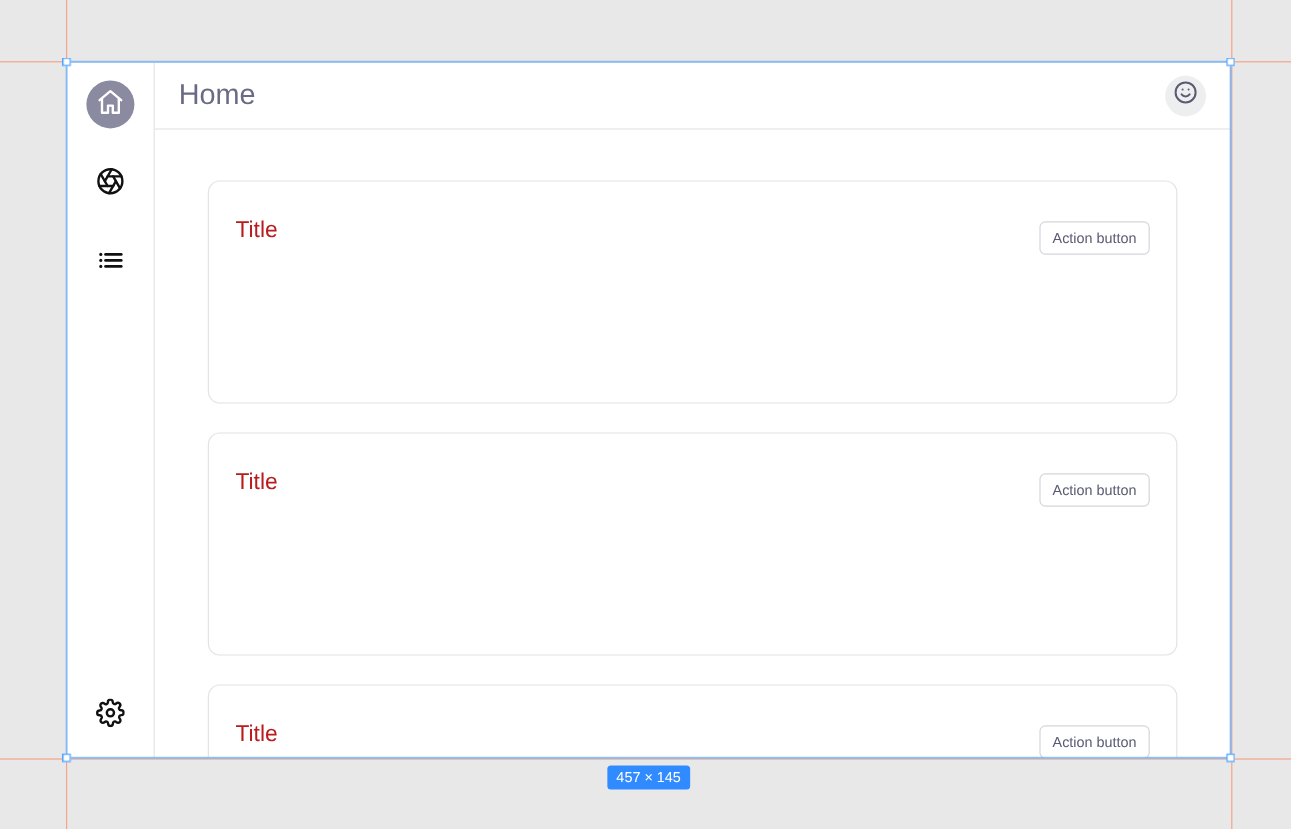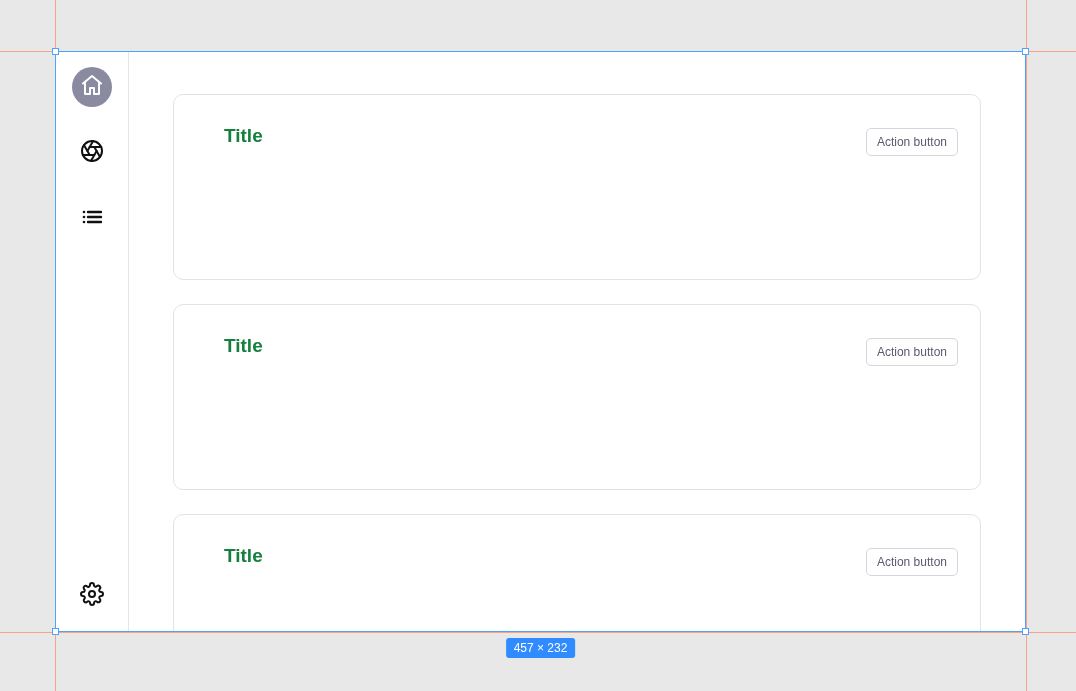--- a/index.html
+++ b/index.html
@@ -114,23 +114,22 @@
     border: 1px solid #e2e2e8;
     border-radius: 10px;
     min-height: 186px;
     padding: 20px 22px;
   }
   .card-head {
     display: flex; align-items: center;
   }
   .card-title {
     font-size: 19px;
-    color: #15803d;
-    font-weight: 700;
-    margin-left: 28px;
+    color: #b91c1c;
+    font-weight: 400;
   }
   .card-head-spacer { flex: 1; }
   .action-btn {
     border: 1px solid #d5d5dc;
     background: #fff;
     color: #5a5a72;
     font-size: 12px;
     padding: 6px 10px;
     border-radius: 5px;
     cursor: pointer;
@@ -186,20 +185,34 @@
       <span>
         <svg viewBox="0 0 24 24" fill="none" stroke="#111" stroke-width="2" stroke-linecap="round" stroke-linejoin="round">
           <circle cx="12" cy="12" r="3"></circle>
           <path d="M19.4 15a1.65 1.65 0 0 0 .33 1.82l.06.06a2 2 0 1 1-2.83 2.83l-.06-.06a1.65 1.65 0 0 0-1.82-.33 1.65 1.65 0 0 0-1 1.51V21a2 2 0 0 1-4 0v-.09a1.65 1.65 0 0 0-1-1.51 1.65 1.65 0 0 0-1.82.33l-.06.06a2 2 0 1 1-2.83-2.83l.06-.06a1.65 1.65 0 0 0 .33-1.82 1.65 1.65 0 0 0-1.51-1H3a2 2 0 0 1 0-4h.09a1.65 1.65 0 0 0 1.51-1 1.65 1.65 0 0 0-.33-1.82l-.06-.06a2 2 0 1 1 2.83-2.83l.06.06a1.65 1.65 0 0 0 1.82.33h.01a1.65 1.65 0 0 0 1-1.51V3a2 2 0 0 1 4 0v.09a1.65 1.65 0 0 0 1 1.51 1.65 1.65 0 0 0 1.82-.33l.06-.06a2 2 0 1 1 2.83 2.83l-.06.06a1.65 1.65 0 0 0-.33 1.82v.01a1.65 1.65 0 0 0 1.51 1H21a2 2 0 0 1 0 4h-.09a1.65 1.65 0 0 0-1.51 1z"></path>
         </svg>
       </span>
     </div>
   </nav>
 
   <div class="main-col">
+    <header class="topbar">
+      <h1 class="page-title">Home</h1>
+      <div class="topbar-spacer"></div>
+      <div class="avatar-btn">
+        <span>
+          <svg viewBox="0 0 24 24" fill="none" stroke="#5a5a72" stroke-width="2" stroke-linecap="round" stroke-linejoin="round">
+            <circle cx="12" cy="12" r="10"></circle>
+            <path d="M8 14s1.5 2 4 2 4-2 4-2"></path>
+            <line x1="9" y1="9" x2="9.01" y2="9"></line>
+            <line x1="15" y1="9" x2="15.01" y2="9"></line>
+          </svg>
+        </span>
+      </div>
+    </header>
 
     <div class="content">
       <section class="card">
         <div class="card-head">
           <h2 class="card-title">Title</h2>
           <div class="card-head-spacer"></div>
           <button class="action-btn">Action button</button>
         </div>
       </section>
 
@@ -220,14 +233,14 @@
       </section>
     </div>
   </div>
 </div>
 
 <div class="selection-box">
   <div class="sel-handle tl"></div>
   <div class="sel-handle tr"></div>
   <div class="sel-handle bl"></div>
   <div class="sel-handle br"></div>
-  <div class="dim-badge">457 × 232</div>
+  <div class="dim-badge">457 × 145</div>
 </div>
 
 </body></html>

